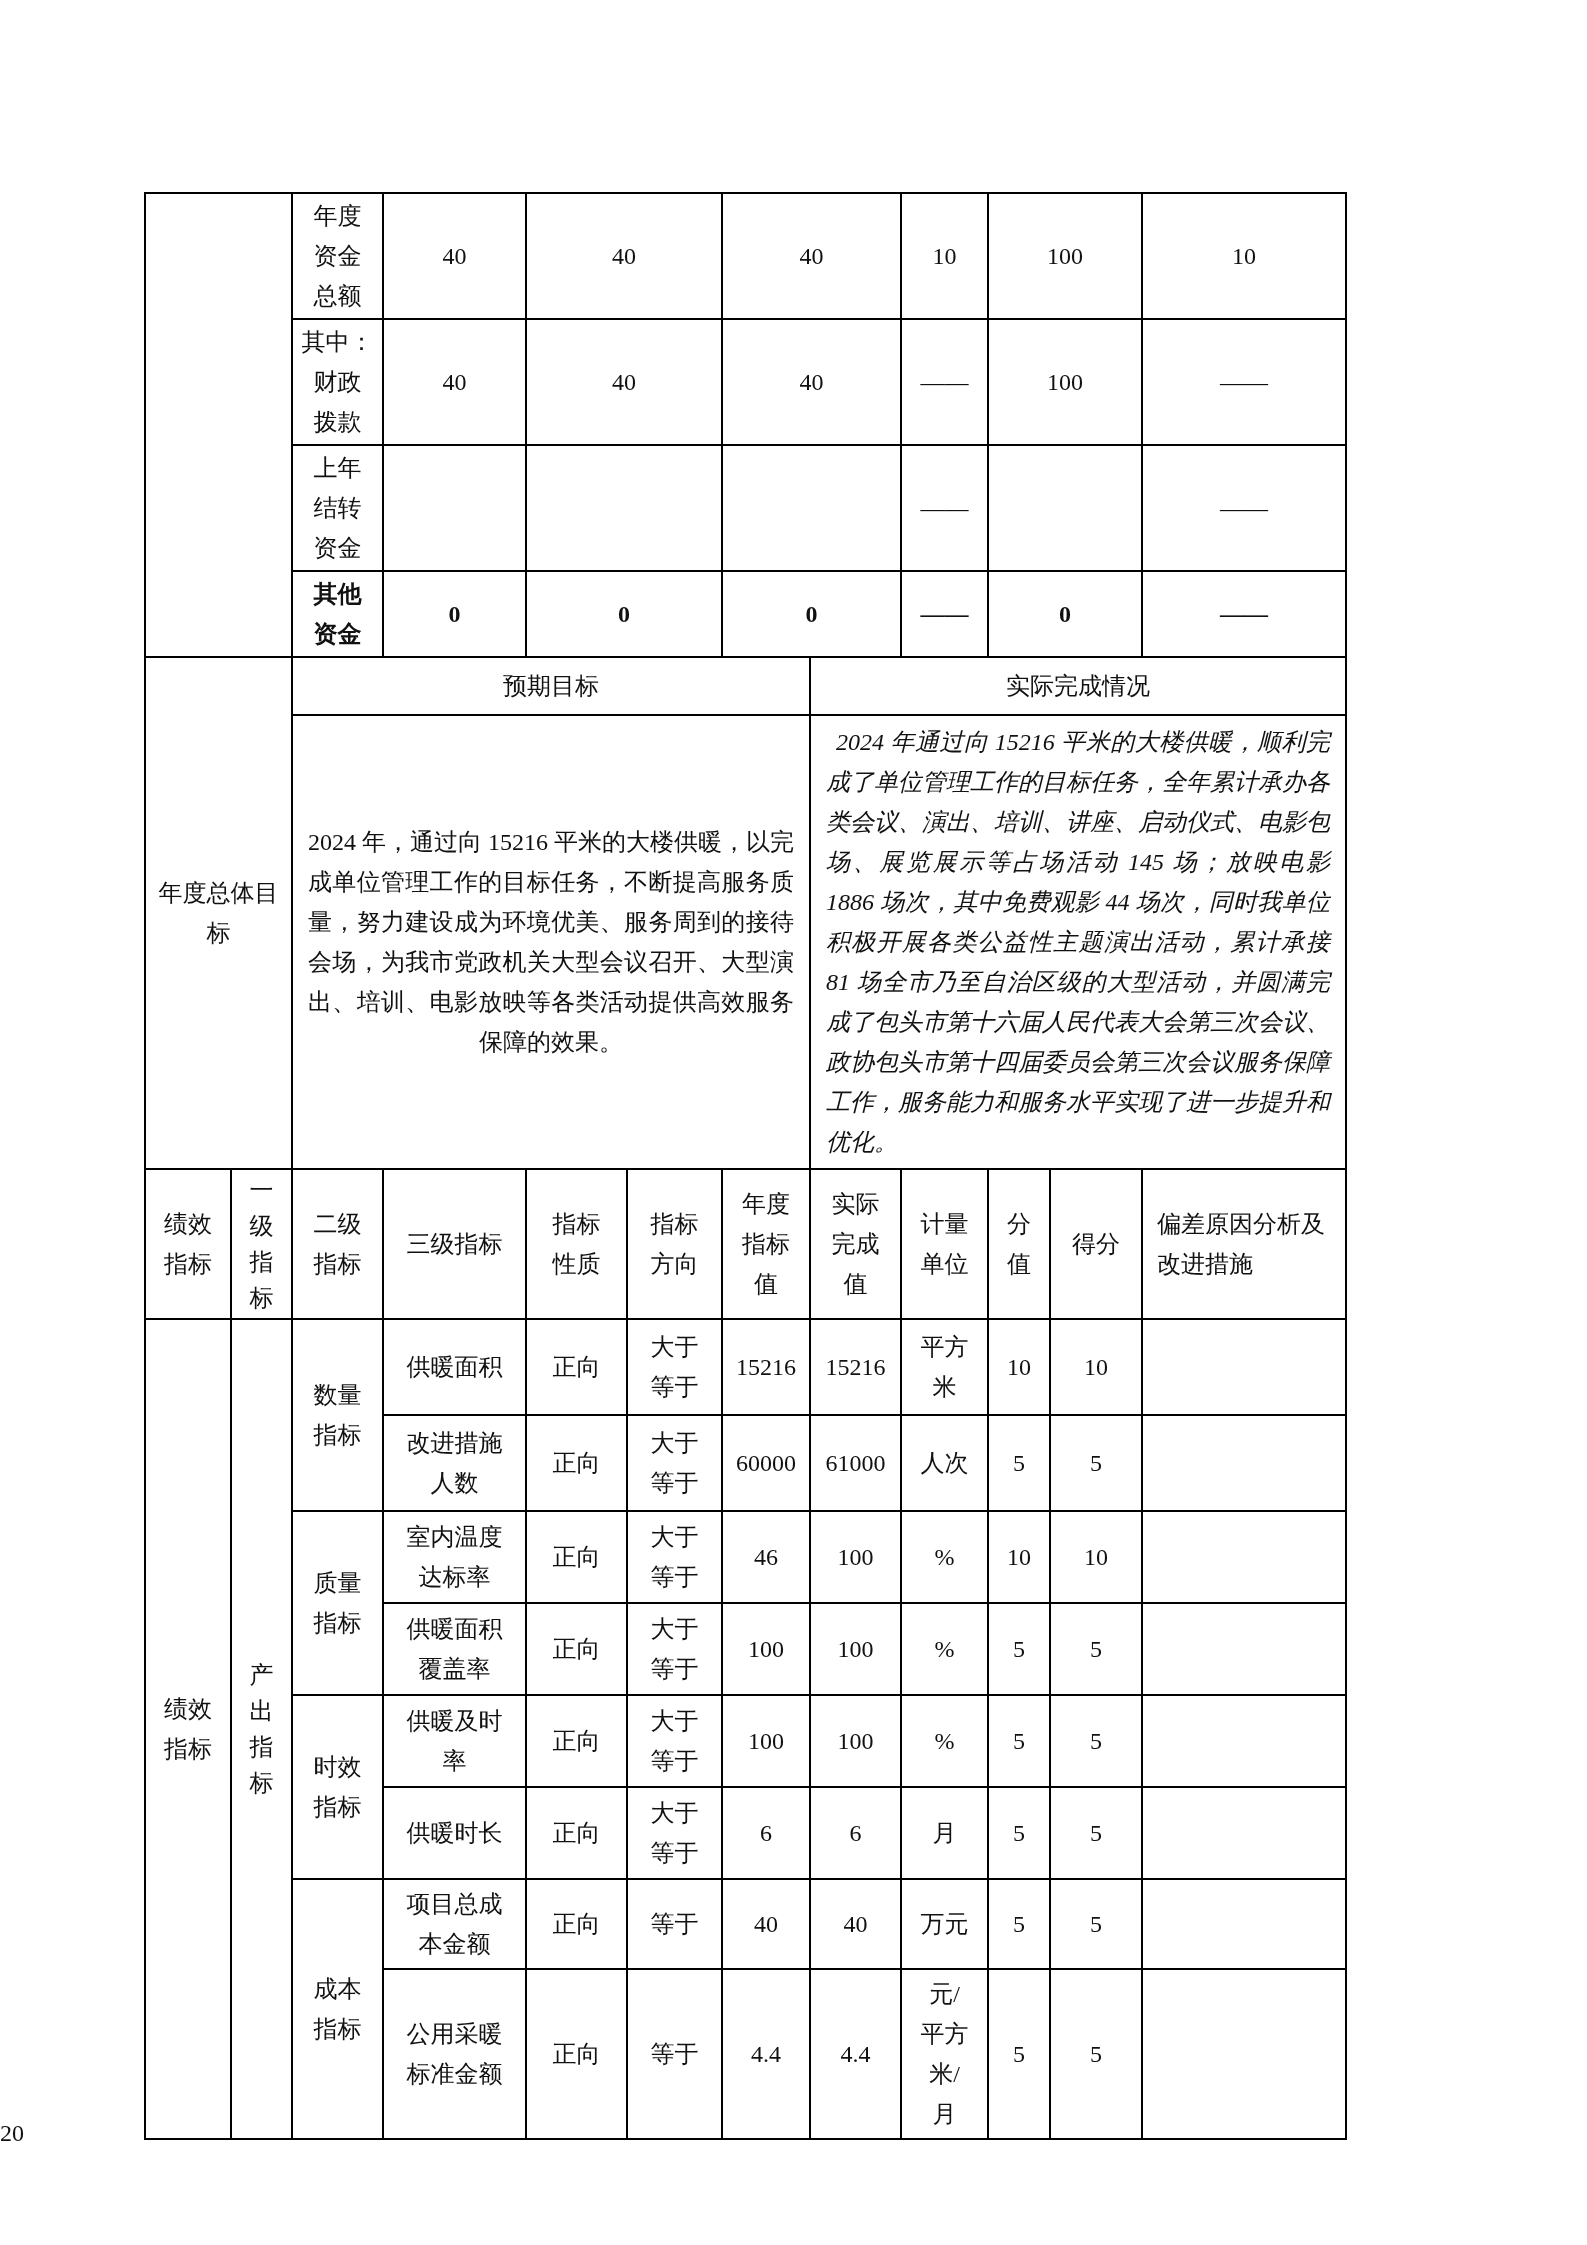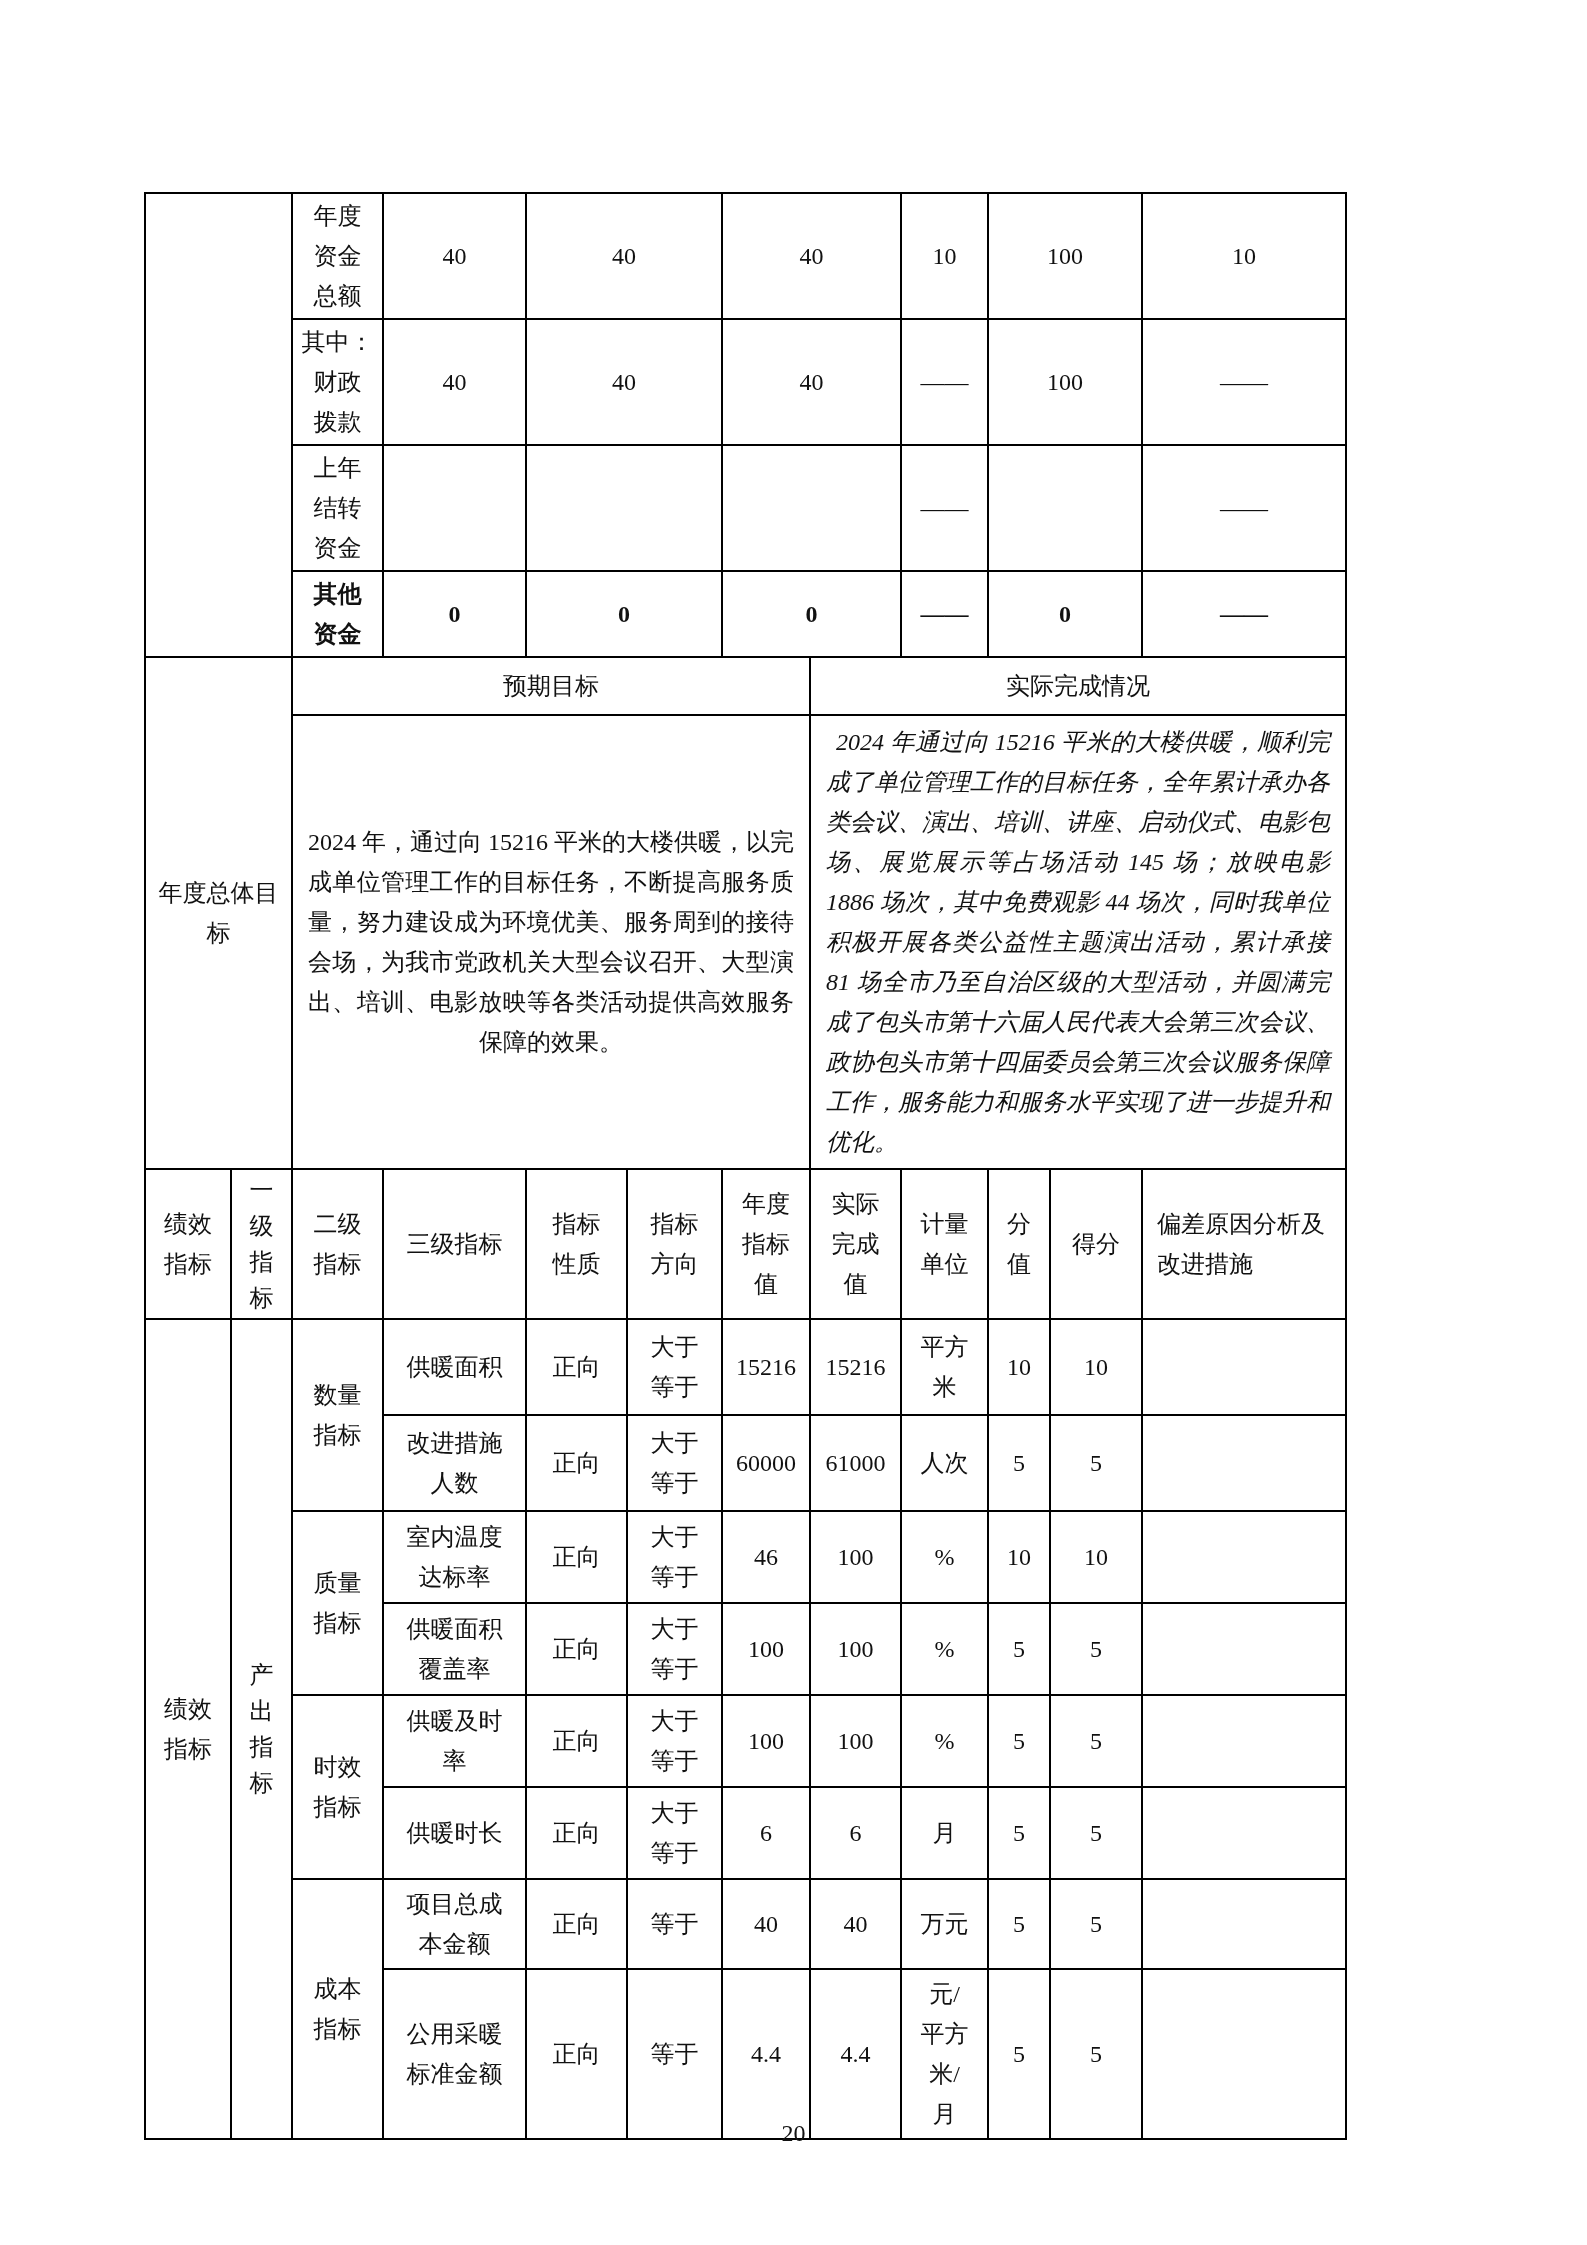--- a/index.html
+++ b/index.html
@@ -48,21 +48,21 @@
   td.para-right{text-indent:10px;font-style:italic;}
   td.dev-head{
     text-align:left;
     padding-left:14px;
     margin-top:22px;
   }
   .page-number{
     position:absolute;
     left:0;right:0;
     top:2120px;
-    text-align:center;
+    text-align:left;
     font-size:24px;
     color:#111111;
   }
 </style>
 </head>
 <body>
 
 <div class="page">
   <table class="doc-table">
     <colgroup>

